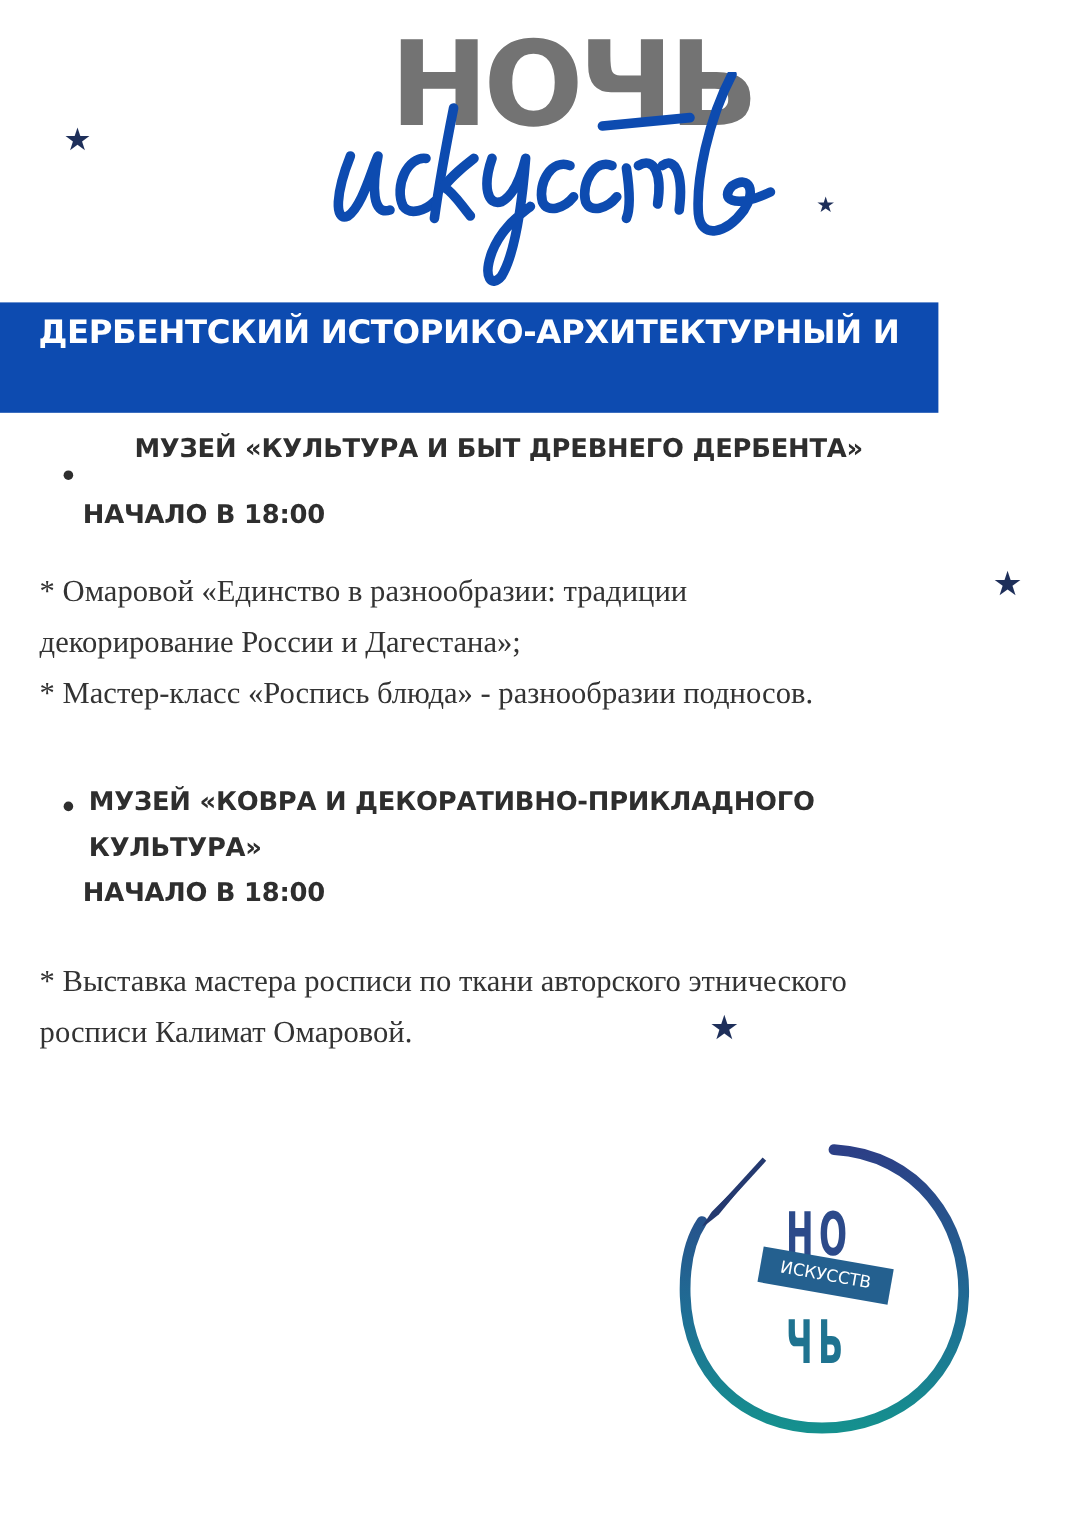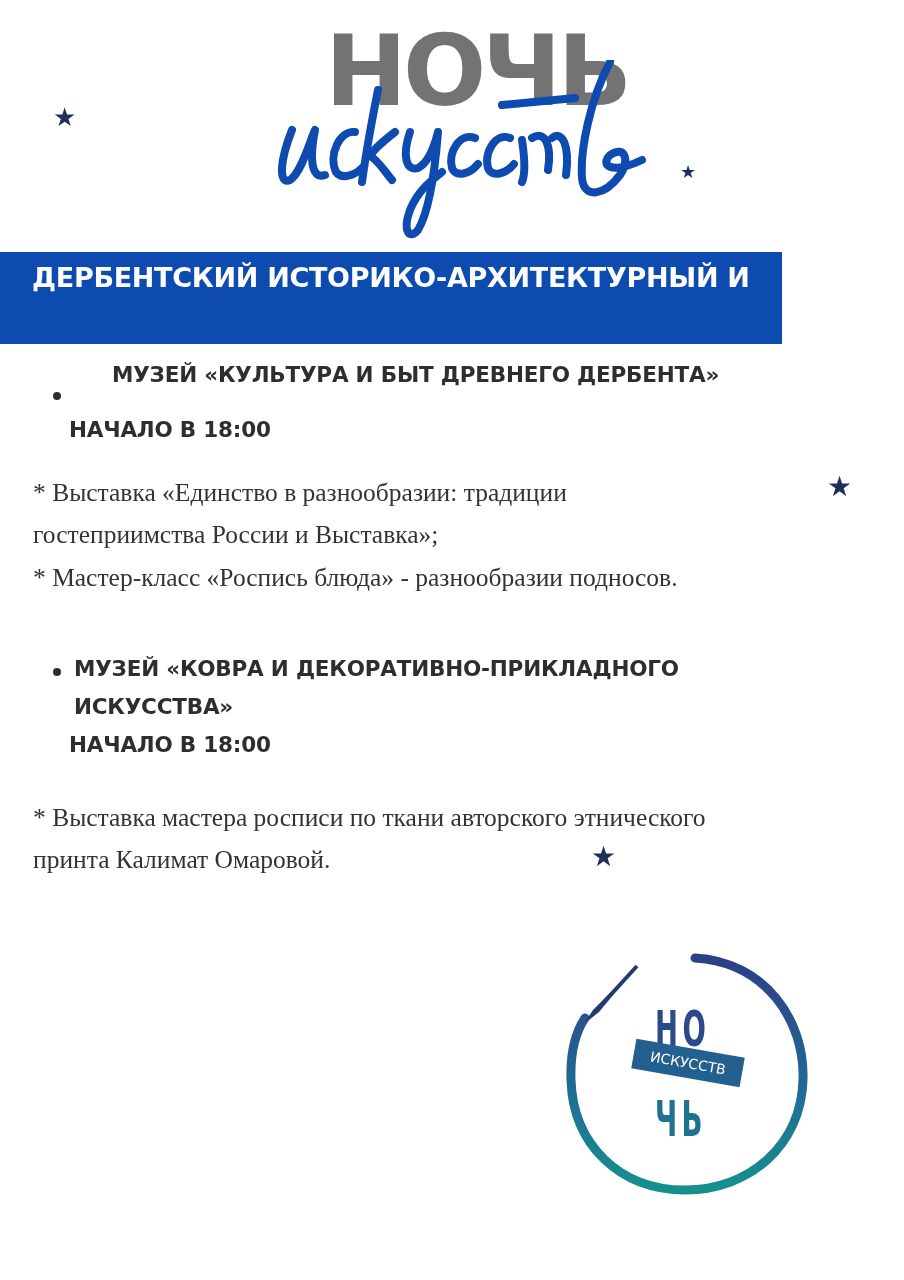--- a/index.html
+++ b/index.html
@@ -78,32 +78,32 @@
 <span class="star" style="left:591px;top:843px;font-size:28px;">★</span>
 
 <div class="banner">
   <div class="banner-line" style="top:10px;">ДЕРБЕНТСКИЙ ИСТОРИКО-АРХИТЕКТУРНЫЙ И</div>
 </div>
 
 <section>
   <span class="bullet" style="left:53px;top:392px;"></span>
   <div class="museum-title" style="left:74px;top:362px;margin-left:38px;">МУЗЕЙ «КУЛЬТУРА И БЫТ ДРЕВНЕГО ДЕРБЕНТА»</div>
   <div class="museum-title" style="left:69px;top:417px;">НАЧАЛО В 18:00</div>
-  <div class="desc" style="top:478px;">* Выставка «Единство в разнообразии: традиции</div>
-  <div class="desc" style="top:520px;">гостеприимства России и Выставка»;</div>
+  <div class="desc" style="top:478px;">* Омаровой «Единство в разнообразии: традиции</div>
+  <div class="desc" style="top:520px;">декорирование России и Дагестана»;</div>
   <div class="desc" style="top:563px;">* Мастер-класс «Роспись блюда» - разнообразии подносов.</div>
 </section>
 
 <section>
   <span class="bullet" style="left:53px;top:668px;"></span>
   <div class="museum-title" style="left:74px;top:656px;">МУЗЕЙ «КОВРА И ДЕКОРАТИВНО-ПРИКЛАДНОГО</div>
-  <div class="museum-title" style="left:74px;top:694px;">ИСКУССТВА»</div>
+  <div class="museum-title" style="left:74px;top:694px;">КУЛЬТУРА»</div>
   <div class="museum-title" style="left:69px;top:732px;">НАЧАЛО В 18:00</div>
   <div class="desc" style="top:803px;">* Выставка мастера росписи по ткани авторского этнического</div>
-  <div class="desc" style="top:845px;">принта Калимат Омаровой.</div>
+  <div class="desc" style="top:845px;">росписи Калимат Омаровой.</div>
 </section>
 
 <div class="logo-circle">
   <svg width="260" height="250" viewBox="0 0 260 250">
     <defs>
       <linearGradient id="ringGrad" x1="0" y1="0" x2="0" y2="1">
         <stop offset="0" stop-color="#2c3f86"></stop>
         <stop offset="0.6" stop-color="#1f6f95"></stop>
         <stop offset="1" stop-color="#15908e"></stop>
       </linearGradient>

